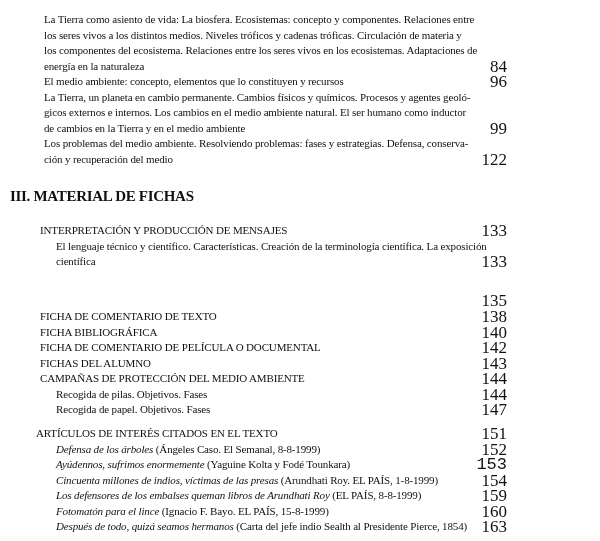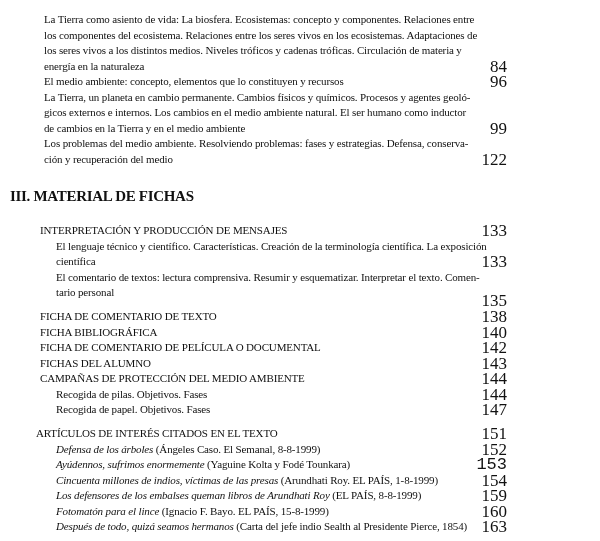--- a/index.html
+++ b/index.html
@@ -37,22 +37,22 @@
   }
   .it { font-style: italic; }
 </style>
 </head>
 <body>
 
 <div class="page">
 
   <div class="entry" style="left:44px; top:12px; width:420px;">
     <span class="line">La Tierra como asiento de  vida: La biosfera. Ecosistemas: concepto y componentes. Relaciones entre</span>
+    <span class="line">los seres vivos a los distintos medios. Niveles tróficos y cadenas tróficas. Circulación de materia y</span>
     <span class="line">los componentes del ecosistema. Relaciones entre los seres vivos en los ecosistemas. Adaptaciones de</span>
-    <span class="line">los seres vivos a los distintos medios. Niveles tróficos y cadenas tróficas. Circulación de materia y</span>
     <span class="line leader-line">
       <span class="txt">energía en la naturaleza</span>
       <span class="dots"></span>
     </span>
   </div>
   <div class="pagenum" style="top:58.5px;">84</div>
 
   <div class="entry" style="left:44px; top:74px; width:420px;">
     <span class="line leader-line">
       <span class="txt">El medio ambiente: concepto, elementos que lo constituyen y recursos</span>
@@ -92,27 +92,20 @@
 
   <div class="entry" style="left:56px; top:238.5px; width:408px;">
     <span class="line">El lenguaje técnico y científico. Características. Creación de la terminología científica. La exposición</span>
     <span class="line leader-line">
       <span class="txt">científica</span>
       <span class="dots"></span>
     </span>
   </div>
   <div class="pagenum" style="top:254px;">133</div>
 
-  <div class="entry" style="left:56px; top:269.5px; width:408px;">
-    <span class="line">El comentario de textos: lectura comprensiva. Resumir y esquematizar. Interpretar el texto. Comen-</span>
-    <span class="line leader-line">
-      <span class="txt">tario personal</span>
-      <span class="dots"></span>
-    </span>
-  </div>
   <div class="pagenum" style="top:293px;">135</div>
 
   <div class="entry" style="left:40px; top:309px; width:424px;">
     <span class="line leader-line">
       <span class="txt">FICHA DE COMENTARIO DE TEXTO</span>
       <span class="dots"></span>
     </span>
   </div>
   <div class="pagenum" style="top:309px;">138</div>
 

